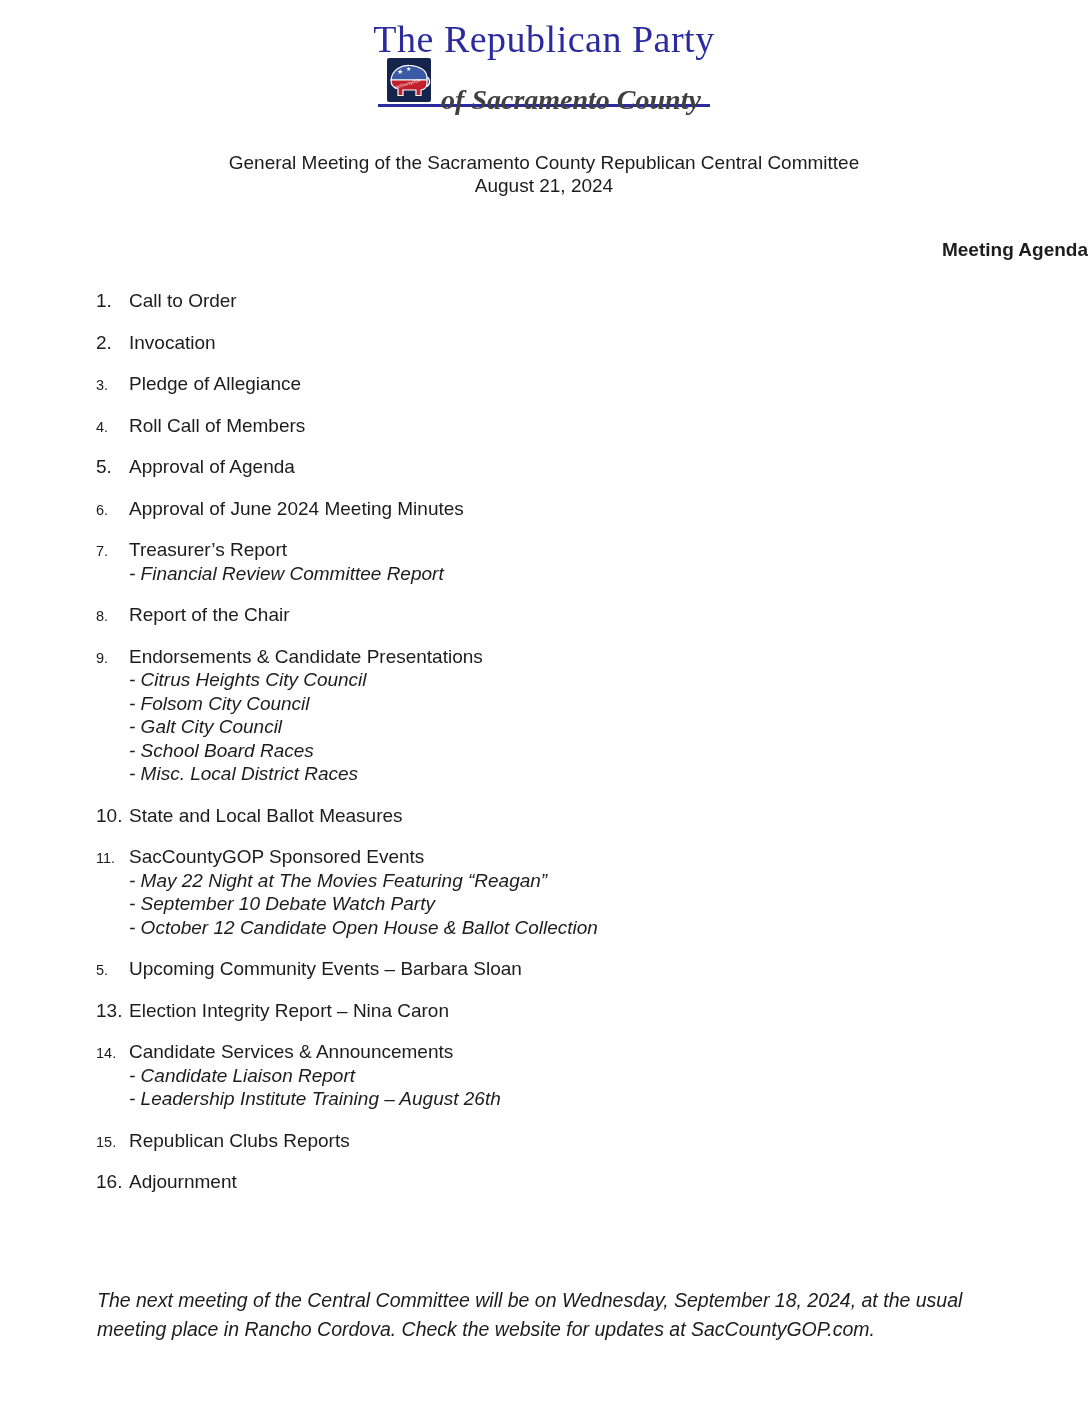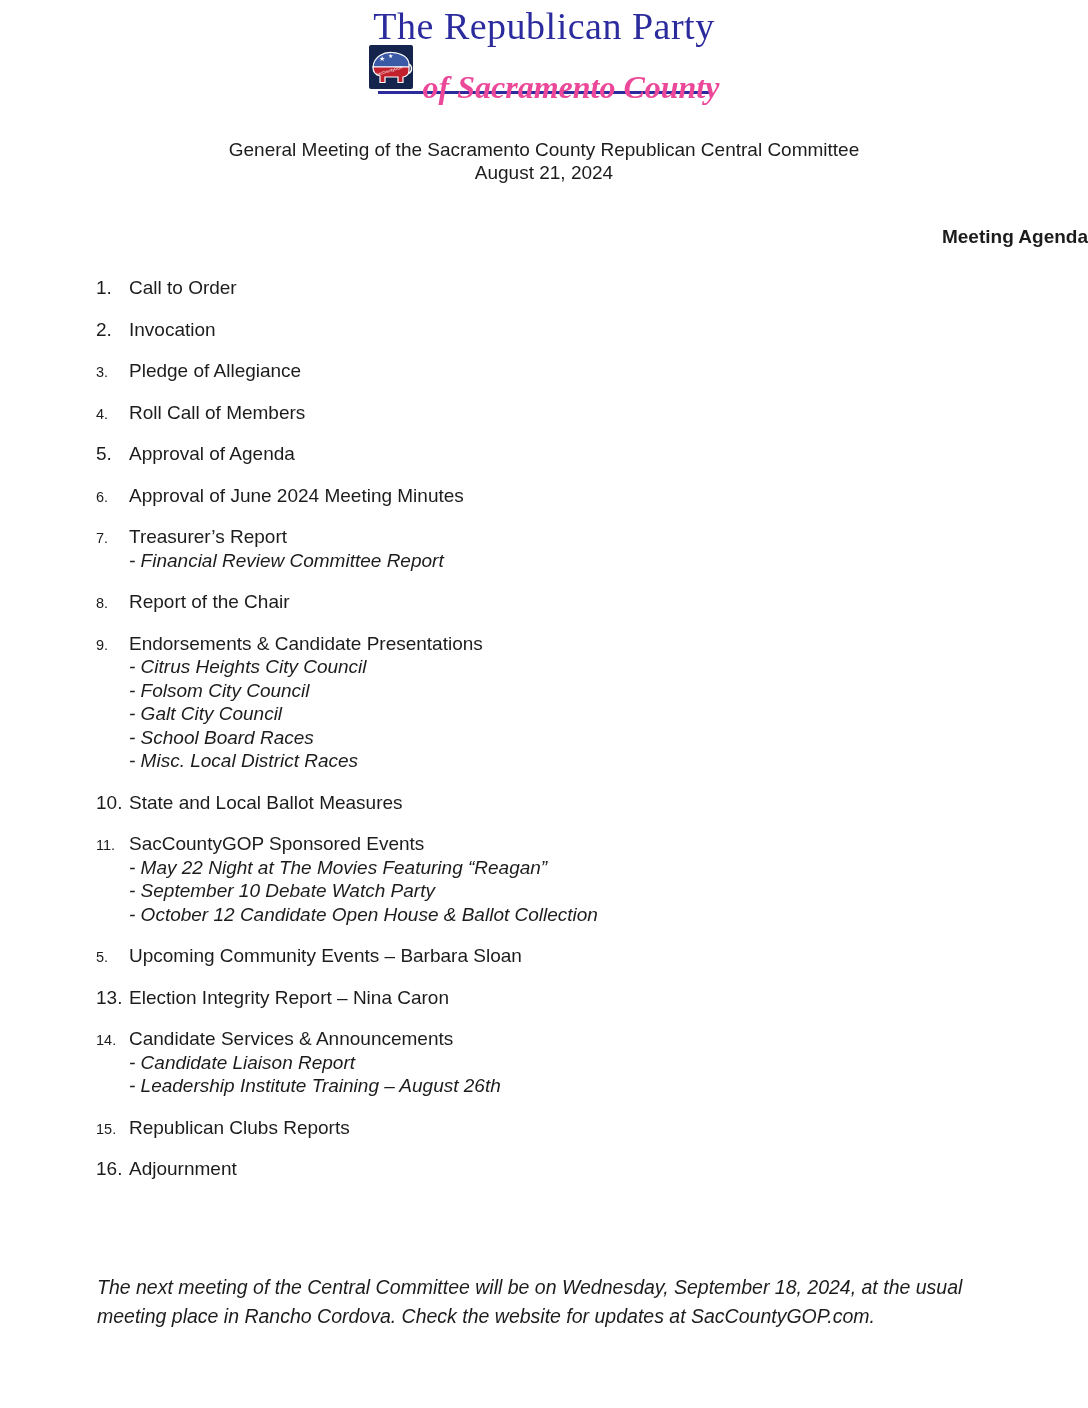--- a/index.html
+++ b/index.html
@@ -2,32 +2,32 @@
 <html><head>
 <meta charset="utf-8">
 <style>
   html,body{margin:0;padding:0;background:#ffffff;}
   body{
     width:1088px;height:1408px;position:relative;
     font-family:"Liberation Sans", sans-serif;
     color:#1c1c1c;overflow:hidden;
   }
   
-  .logo{ text-align:center; padding-top:5px; }
+  .logo{ text-align:center; padding-top:18px; }
   .logo-title{
     font-family:"Liberation Serif", serif;
     font-size:38px; line-height:42px; color:#2b2b9e; letter-spacing:.5px;
   }
   .logo-subrow{
     display:flex; align-items:center; justify-content:center; gap:10px;
     margin-top:-4px; height:48px;
   }
   .logo-subtitle{
     font-family:"Liberation Serif", serif; font-style:italic; font-weight:600;
-    font-size:32px; color:#ec4899;margin-top:40px;
+    font-size:28px; color:#404040;margin-top:40px;
   }
   .logo-rule{
     width:332px; height:3px; background:#2b2b9e; margin:0 auto 0;
   }
   
   .meeting-head{ text-align:center; margin-top:44px; font-size:19px; line-height:23px; }
   .agenda-heading{ text-align:right; margin-top:42px; font-size:19px; font-weight:bold; }
   
   .agenda{ margin-top:28px; padding-left:96px; padding-right:50px; }
   .item{ display:flex; margin-bottom:18px; }

